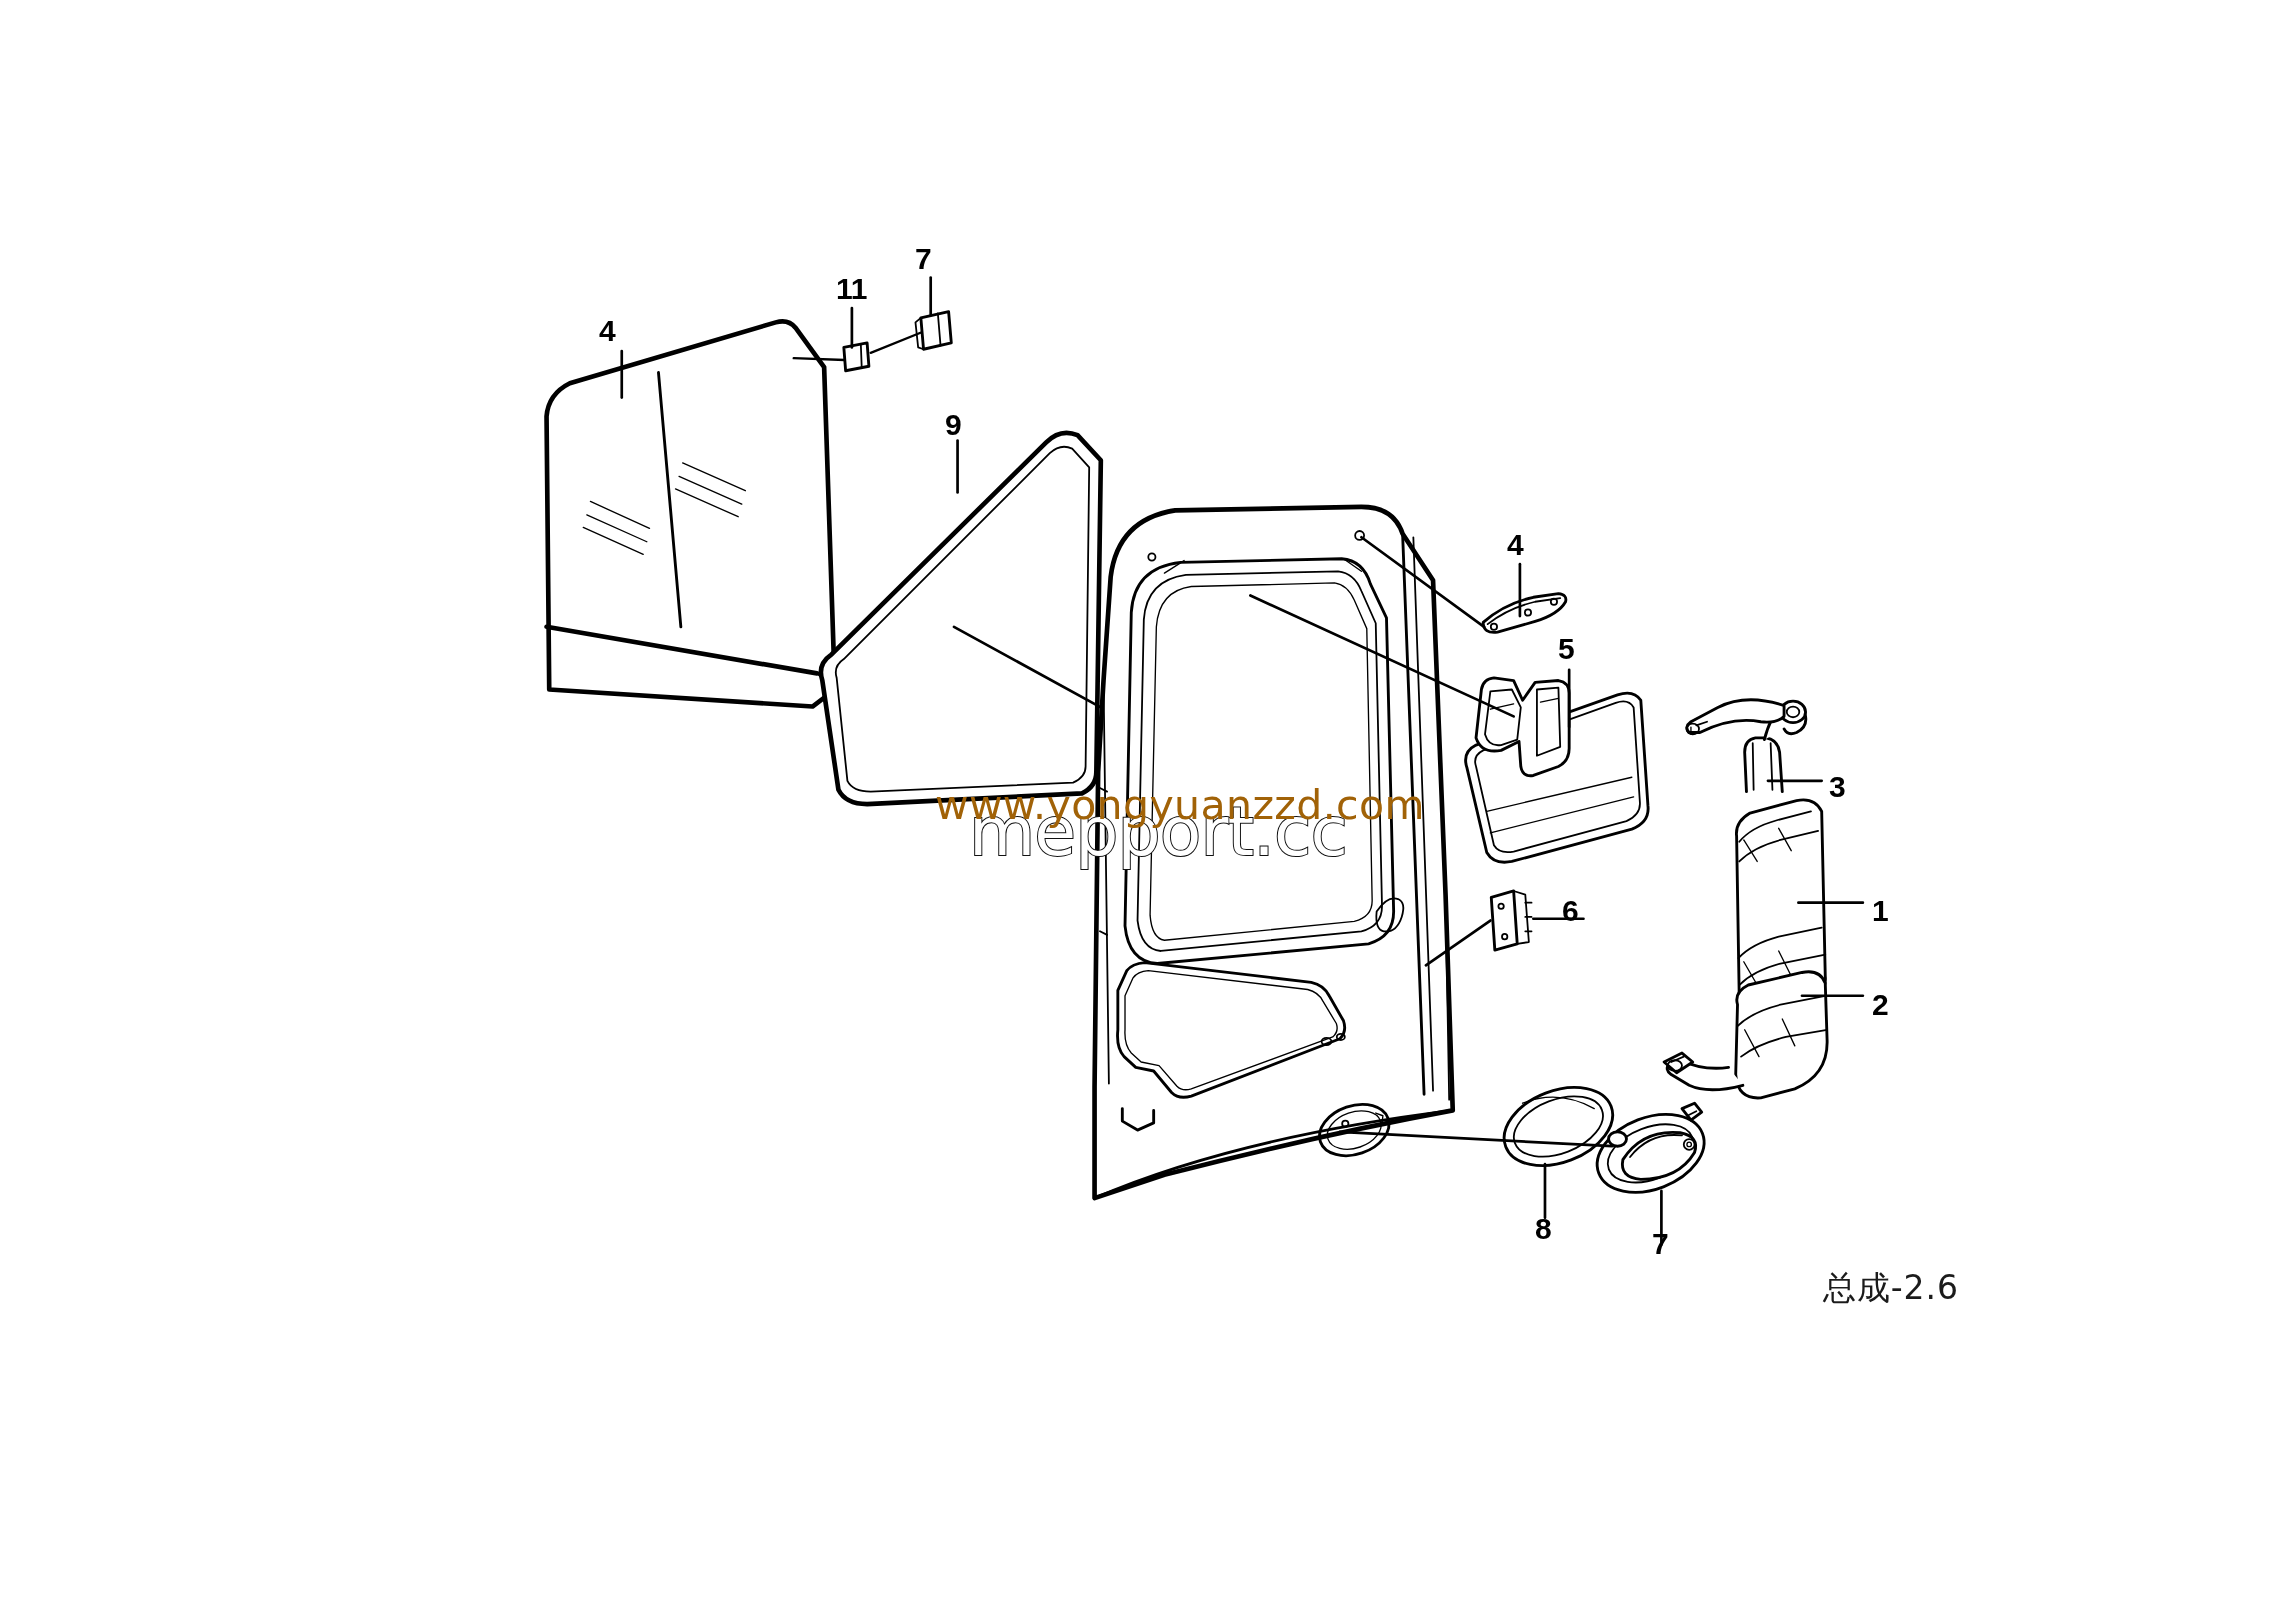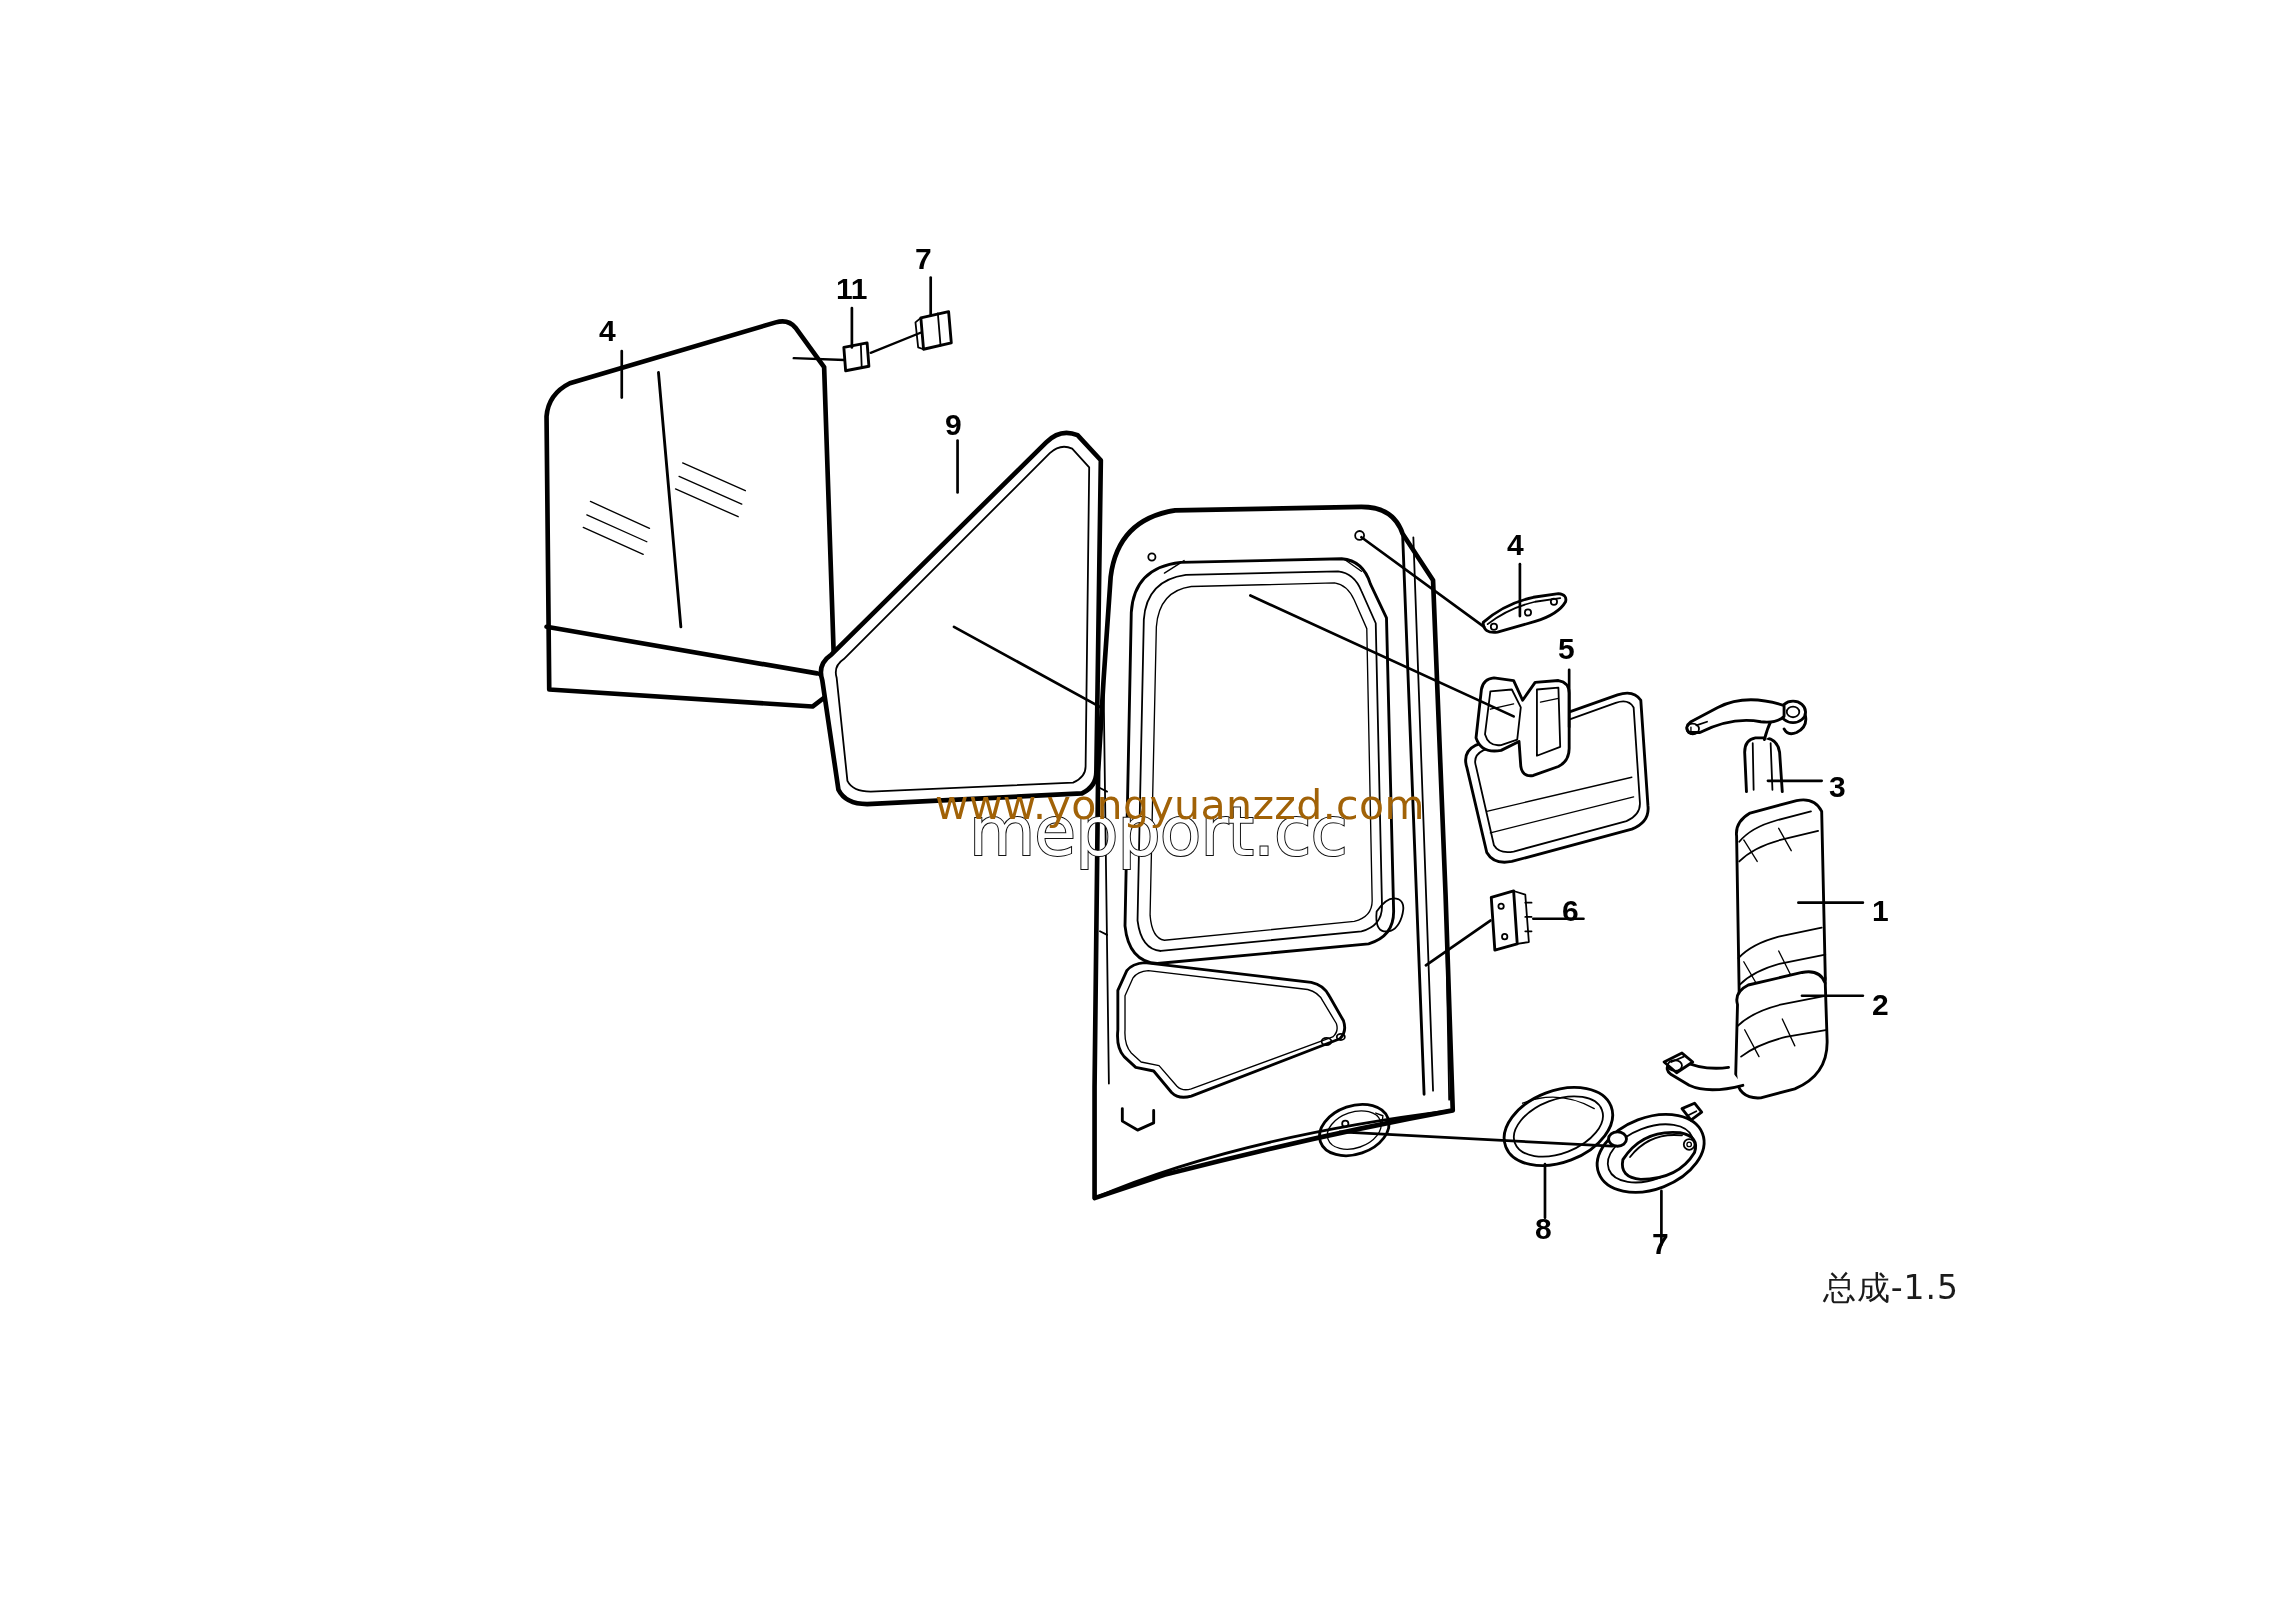--- a/index.html
+++ b/index.html
@@ -385,16 +385,16 @@
   <div class="callout" style="left:1652px;top:1229px;">7</div>
   <div class="callout" style="left:1535px;top:1214px;">8</div>
   <div class="callout" style="left:945px;top:410px;">9</div>
   <div class="callout" style="left:599px;top:316px;">4</div>
   <div class="callout" style="left:836px;top:274px;">11</div>
   <div class="callout" style="left:915px;top:244px;">7</div>
 
   <div id="wm-outline">mepport.cc</div>
   <div id="wm-blue">www.yongyuanzzd.com</div>
 
-  <div id="assembly-label">总成-1.5</div>
+  <div id="assembly-label">总成-2.6</div>
 
 </div>
 
 
 </body></html>

